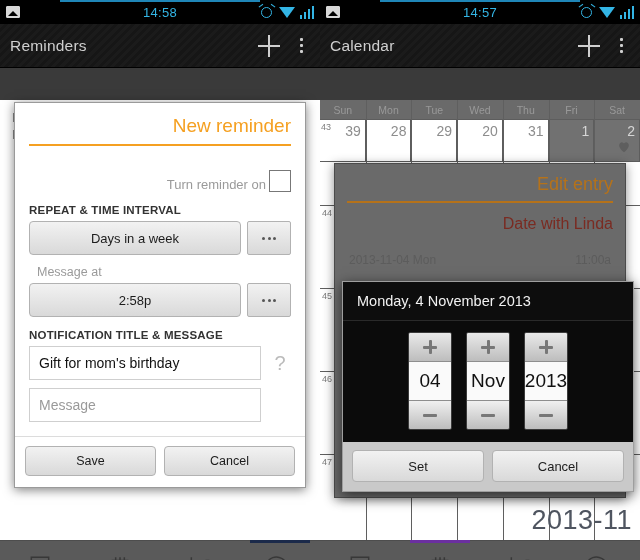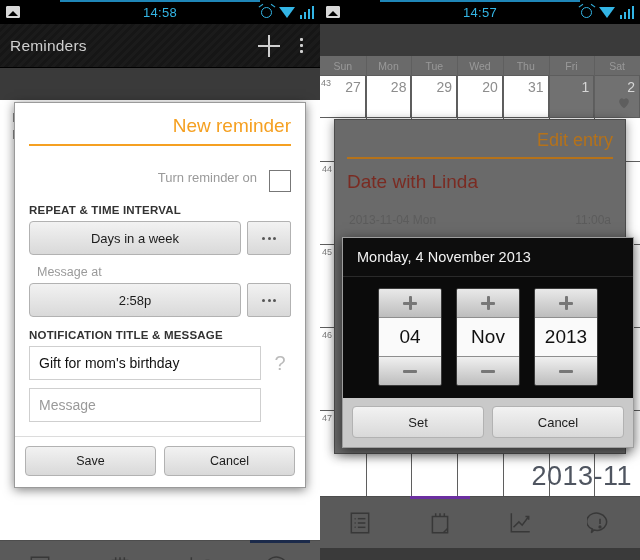--- a/index.html
+++ b/index.html
@@ -108,22 +108,22 @@
     background: #fff; border: 1px solid #9a9a9a;
     box-shadow: 0 2px 10px rgba(0,0,0,.5);
   }
   .dlg-head { padding: 12px 14px 8px; }
   .dlg-title {
     text-align: right; color: #f5a021; font-size: 19px; font-weight: 400;
   }
   .dlg-rule { height: 2px; background: #f5a021; margin: 7px 0 0; }
   .dlg-body { padding: 10px 14px 6px; }
   .row-toggle {
-    display: flex; align-items: flex-start; justify-content: flex-end;
-    gap: 12px; padding: 6px 0 10px;
+    display: flex; align-items: flex-end; justify-content: flex-end;
+    gap: 3px; padding: 6px 0 10px;
   }
   .lbl-muted { color: #9a9a9a; font-size: 13px; }
   .checkbox {
     width: 22px; height: 22px; border: 1.5px solid #777; background: #fff;
   }
   .sect-label {
     font-size: 11.5px; font-weight: bold; color: #333;
     letter-spacing: .2px; padding: 2px 0 5px;
   }
   .row-btn { display: flex; gap: 6px; align-items: stretch; margin-bottom: 4px; }
@@ -162,21 +162,21 @@
   .dlg-edit {
     position: absolute; left: 14px; top: 63px; width: 292px;
     background: #6a6a6a; border: 1px solid #4b4b4b;
     box-shadow: 0 2px 10px rgba(0,0,0,.45);
   }
   .edit-head { padding: 10px 12px 6px; }
   .edit-title { text-align: right; color: #b5721a; font-size: 18px; }
   .edit-rule { height: 1.5px; background: #b5721a; margin-top: 6px; }
   .edit-body { padding: 6px 12px 8px; min-height: 238px; position: relative; }
   .edit-entry-title {
-    text-align: left; color: #7a2b22; font-size: 19px; padding-bottom: 4px;
+    text-align: right; color: #7a2b22; font-size: 16px; padding-bottom: 4px;
   }
   .edit-meta {
     display: flex; justify-content: space-between;
     color: #5c5c5c; font-size: 12px; padding: 16px 2px 0;
   }
   .edit-note { color: #5a5a5a; font-size: 12.5px; padding: 14px 2px 0; }
   .edit-note2 { color: #4f4f4f; font-size: 12.5px; padding: 22px 2px 0; }
   .edit-foot { display: flex; gap: 8px; padding: 8px 10px 10px; }
   .btn-dark {
     flex: 1; height: 32px; display: flex; align-items: center;
@@ -192,21 +192,21 @@
   }
   .pick-head {
     background: #0d0d0d; color: #f2f2f2; font-size: 14.5px;
     padding: 11px 14px; border-bottom: 1px solid #2a2a2a;
   }
   .pick-body {
     background: #0b0b0b; display: flex; justify-content: center;
     gap: 14px; padding: 11px 10px 12px;
   }
   .spinner {
-    width: 64px; display: flex; flex-direction: column;
+    width: 44px; display: flex; flex-direction: column;
     border: 1px solid #3b3b3b; border-radius: 2px; overflow: hidden;
   }
   .sp-btn {
     height: 29px; display: flex; align-items: center; justify-content: center;
     background: linear-gradient(#e9e9e9, #bdbdbd);
     border-bottom: 1px solid #8e8e8e;
   }
   .sp-btn.lower { border-bottom: none; border-top: 1px solid #8e8e8e;
     background: linear-gradient(#f0f0f0, #bdbdbd); }
   .sp-sym { position: relative; width: 16px; height: 16px; }
@@ -418,35 +418,44 @@
         <span class="ic-wifi"></span>
         <span class="ic-sig">
           <i style="height:4px"></i>
             <i style="height:7px"></i>
             <i style="height:10px"></i>
             <i style="height:13px"></i>
         </span>
       </div>
     </div>
 
+    <div class="actionbar">
+      <div class="ab-title">Calendar</div>
+      <div class="ab-plus"></div>
+      <div class="ab-over">
+          <i></i>
+          <i></i>
+          <i></i>
+        </div>
+    </div>
 
     <div class="body">
 
       <div class="cal-daynames">
         <div>Sun</div>
         <div>Mon</div>
         <div>Tue</div>
         <div>Wed</div>
         <div>Thu</div>
         <div>Fri</div>
         <div>Sat</div>
       </div>
       <div class="cal-week">
         <span class="cal-wk">43</span>
-        <div class="cal-cell"><span class="num">27</span></div>
+        <div class="cal-cell"><span class="num">39</span></div>
         <div class="cal-cell"><span class="num">28</span></div>
         <div class="cal-cell"><span class="num">29</span></div>
         <div class="cal-cell"><span class="num">20</span></div>
         <div class="cal-cell"><span class="num">31</span></div>
         <div class="cal-cell cur"><span class="num">1</span></div>
         <div class="cal-cell cur">
           <span class="num">2</span>
           <svg class="heart" viewBox="0 0 24 22">
             <path d="M12 21 C2 13 2 6 7 4 c3 -1 5 2 5 2 s2 -3 5 -2 c5 2 5 9 -5 17 z" fill="#4f4f4f"></path>
           </svg>

